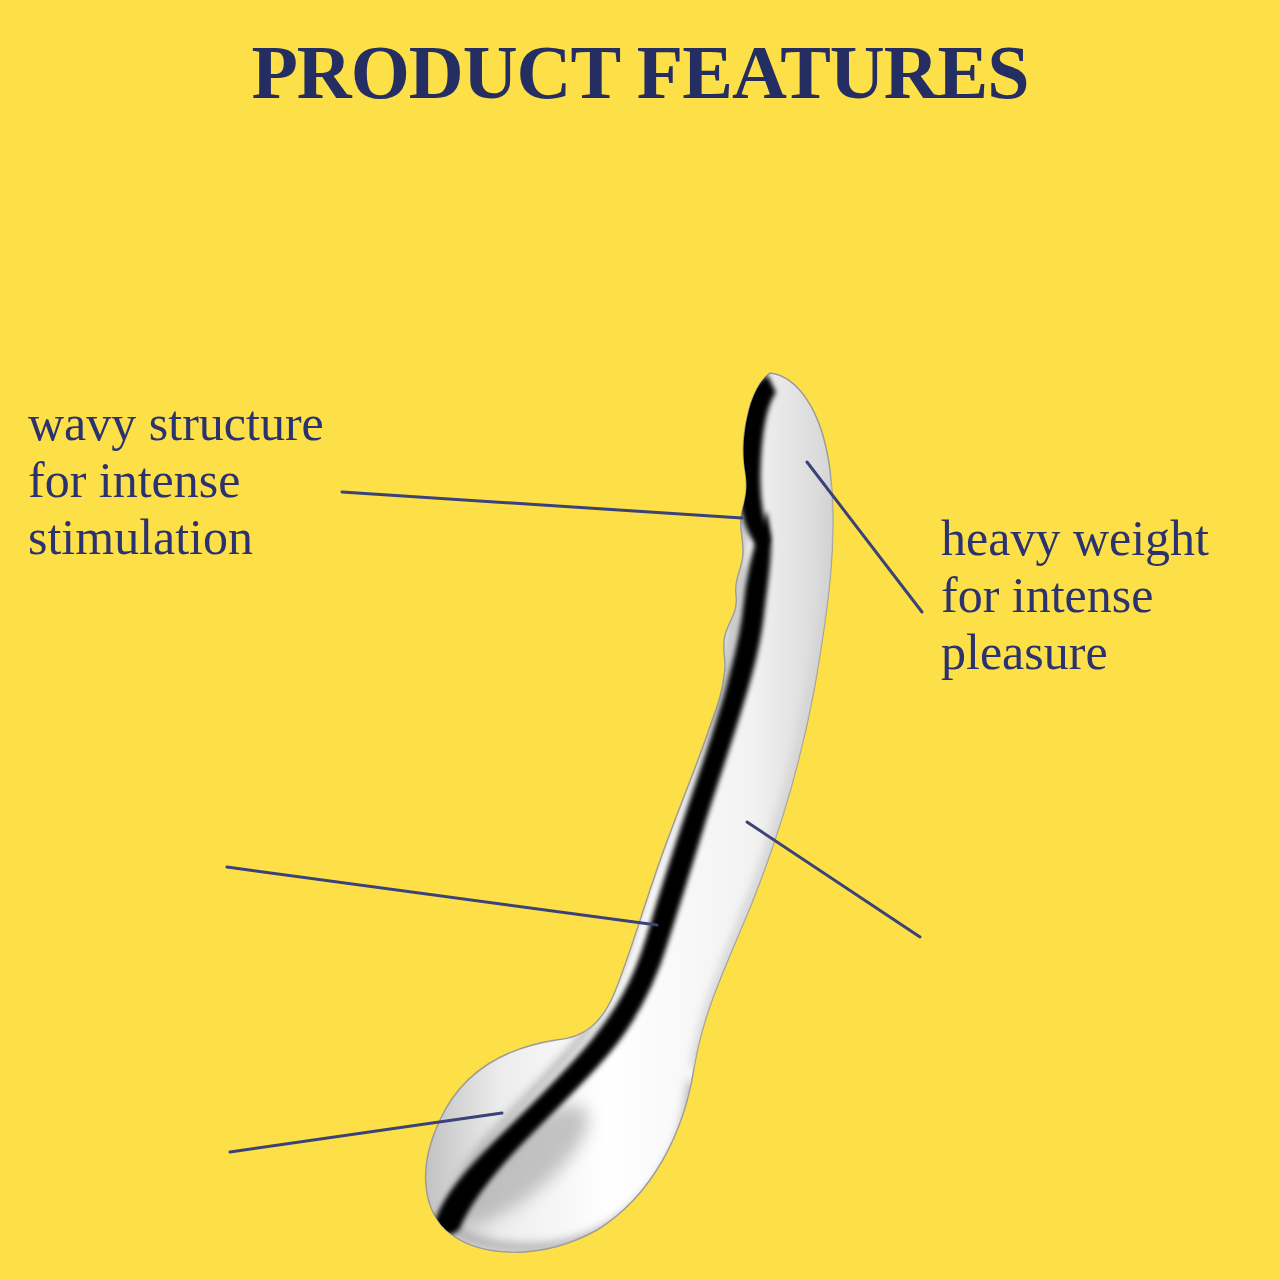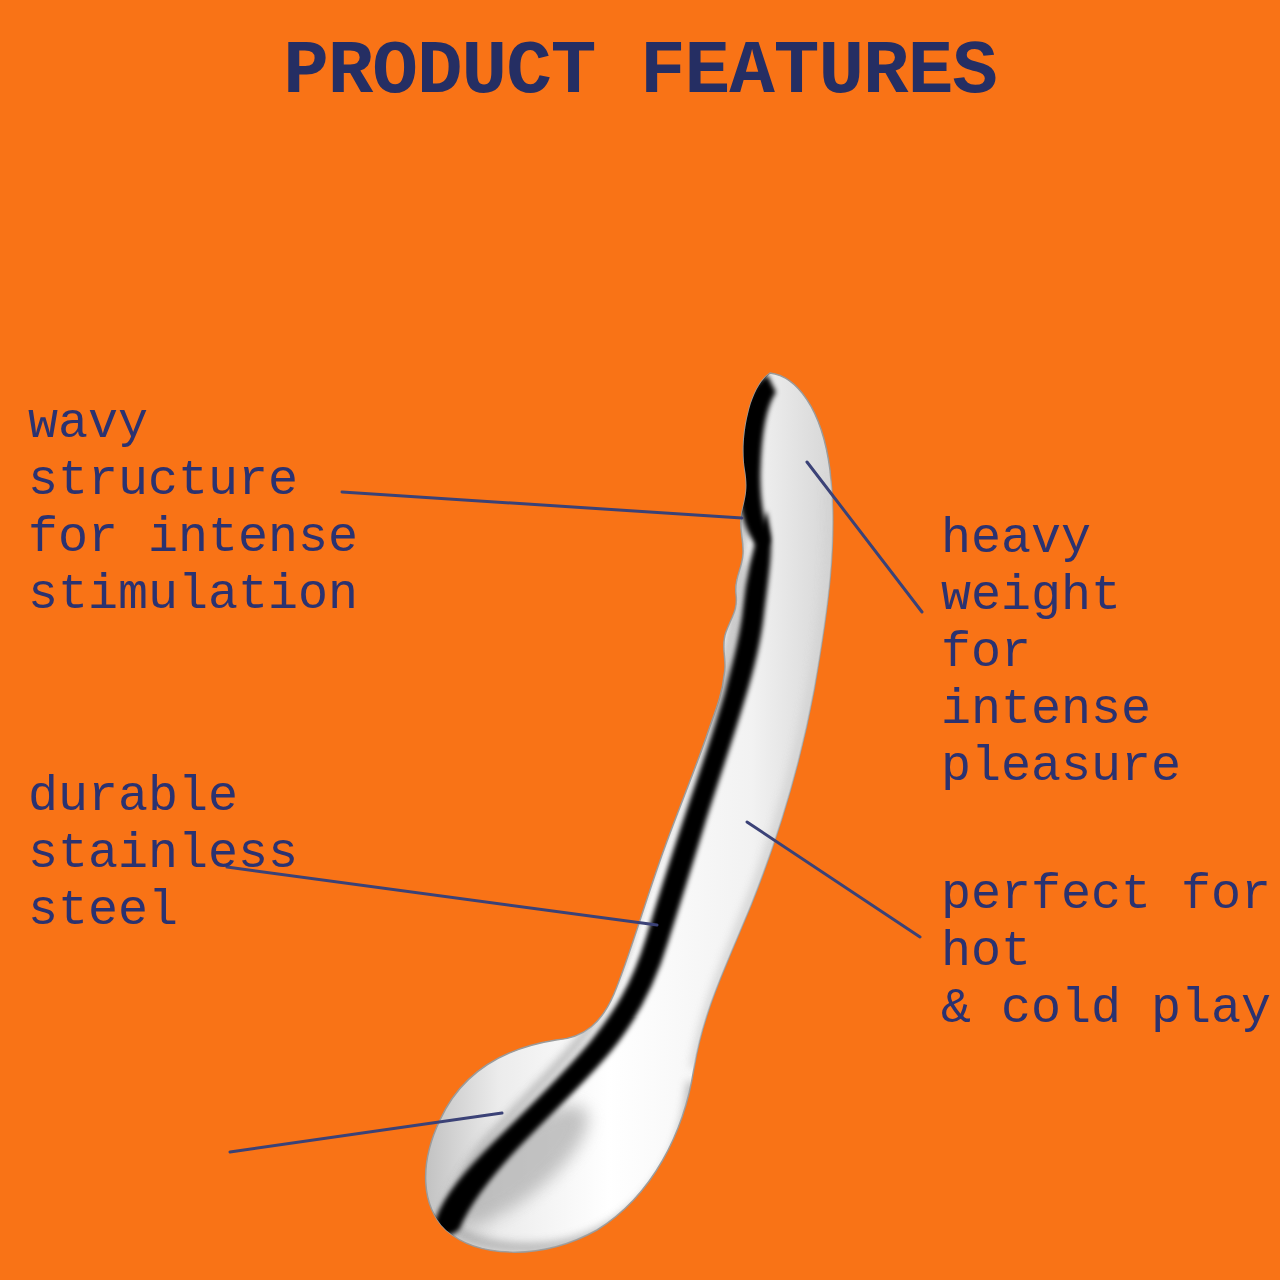--- a/index.html
+++ b/index.html
@@ -1,21 +1,21 @@
 <!DOCTYPE html>
 <html><head>
 <meta charset="utf-8">
 <style>
   html,body{margin:0;padding:0;background:#ffffff;}
   .stage{
     position:relative;
     width:1280px;height:1280px;
-    background:#f97316;
+    background:#fde047;
     overflow:hidden;
-    font-family:Liberation Mono, monospace;
+    font-family:Liberation Serif, serif;
   }
   .title{
     position:absolute;
     top:34px;left:0;right:0;
     margin:0;
     text-align:center;
     font-size:76px;
     font-weight:bold;
     letter-spacing:-1px;
     line-height:1;
@@ -149,19 +149,14 @@
       <line x1="230" y1="1152" x2="502" y2="1113"></line>
     </g>
   </svg>
 
   <div class="callout c-wavy">wavy structure
 for intense
 stimulation</div>
   <div class="callout c-heavy">heavy weight
 for intense
 pleasure</div>
-  <div class="callout c-durable">durable
-stainless
-steel</div>
-  <div class="callout c-perfect">perfect for hot
-&amp; cold play</div>
 
 </div>
 
 </body></html>

